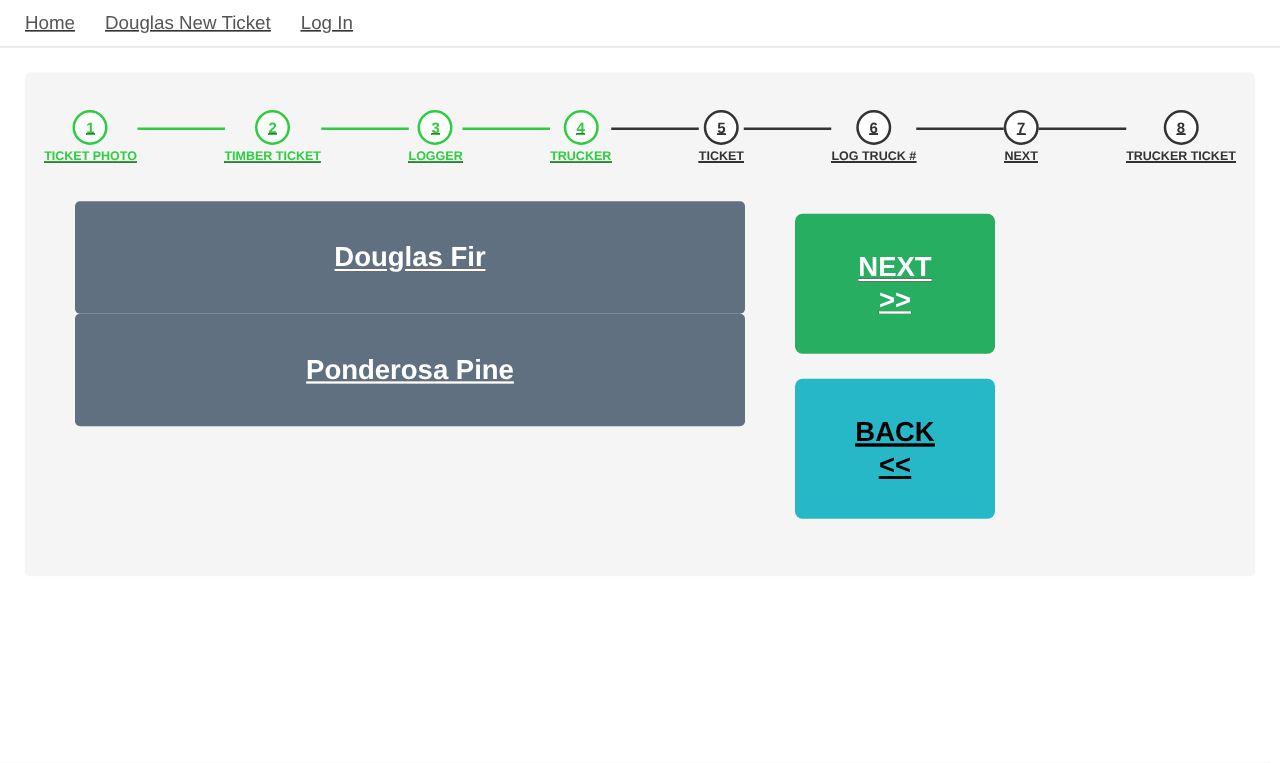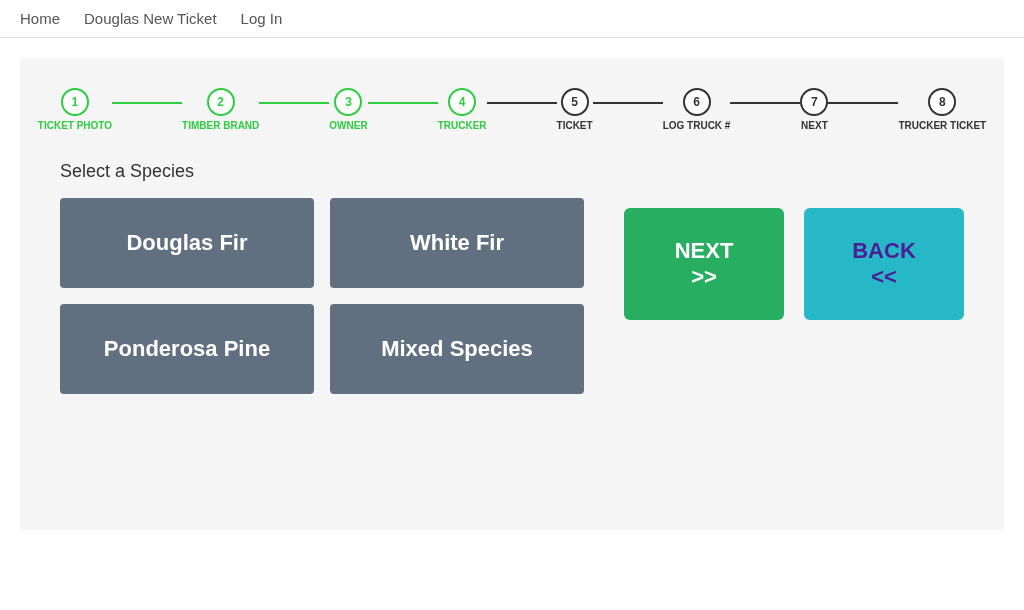--- a/index.html
+++ b/index.html
@@ -1,15 +1,15 @@
 <!DOCTYPE html>
 <html><head>
   <meta charset="utf-8">
   <style>
-    * { box-sizing: border-box; margin: 0; padding: 0; }
+    * { box-sizing: border-box; margin: 0; padding: 0; text-decoration: underline; }
     body {
       font-family: Arial, sans-serif;
       background: #fff;
       color: #333;
       width: 1024px;
       height: 610px;
       overflow: hidden;
     }
 
     
@@ -108,58 +108,59 @@
     
     .content-area {
       display: flex;
       align-items: flex-start;
       gap: 40px;
     }
 
     
     .species-grid {
       display: grid;
-      grid-template-columns: repeat(2, 1fr);
+      grid-template-columns: repeat(1, 1fr);
       grid-template-rows: repeat(3, 1fr);
-      gap: 16px;
+      gap: 0;
       width: 536px;
     }
     .species-btn {
       background: #607080;
       color: #fff;
       border: none;
       border-radius: 4px;
       padding: 32px 20px;
       font-size: 22px;
       font-weight: bold;
       cursor: pointer;
       text-align: center;
     }
 
     
     .action-buttons {
       display: flex;
+      flex-direction: column;
       gap: 20px;
       margin-top: 10px;
     }
     .btn-next {
       background: #27ae60;
       color: #fff;
       border: none;
       border-radius: 6px;
       padding: 30px 40px;
       font-size: 22px;
       font-weight: bold;
       cursor: pointer;
       width: 160px;
       text-align: center;
     }
     .btn-back {
       background: #27b8c8;
-      color: #4c1d95;
+      color: #000000;
       border: none;
       border-radius: 6px;
       padding: 30px 40px;
       font-size: 22px;
       font-weight: bold;
       cursor: pointer;
       width: 160px;
       text-align: center;
     }
   </style>
@@ -178,26 +179,26 @@
     <div class="step-container">
 
       <div id="stepper-render" style="display: flex; align-items: flex-start;">
           <div class="step completed" style="display:flex;flex-direction:column;align-items:center;">
             <div class="step-circle">1</div>
             <div class="step-label">TICKET PHOTO</div>
           </div>
           <div class="step-line completed" style="margin-top:14px;"></div>
           <div class="step completed" style="display:flex;flex-direction:column;align-items:center;">
             <div class="step-circle">2</div>
-            <div class="step-label">TIMBER BRAND</div>
+            <div class="step-label">TIMBER TICKET</div>
           </div>
           <div class="step-line completed" style="margin-top:14px;"></div>
           <div class="step completed" style="display:flex;flex-direction:column;align-items:center;">
             <div class="step-circle">3</div>
-            <div class="step-label">OWNER</div>
+            <div class="step-label">LOGGER</div>
           </div>
           <div class="step-line completed" style="margin-top:14px;"></div>
           <div class="step active" style="display:flex;flex-direction:column;align-items:center;">
             <div class="step-circle">4</div>
             <div class="step-label">TRUCKER</div>
           </div>
           <div class="step-line" style="margin-top:14px;"></div>
           <div class="step" style="display:flex;flex-direction:column;align-items:center;">
             <div class="step-circle">5</div>
             <div class="step-label">TICKET</div>
@@ -215,29 +216,26 @@
           <div class="step-line" style="margin-top:14px;"></div>
           <div class="step" style="display:flex;flex-direction:column;align-items:center;">
             <div class="step-circle">8</div>
             <div class="step-label">TRUCKER TICKET</div>
           </div>
         </div>
 
     </div>
   </div>
 
-  <div class="select-header">Select a Species</div>
 
   <div class="content-area">
 
     <div class="species-grid" id="species-grid">
         <button class="species-btn">Douglas Fir</button>
-        <button class="species-btn">White Fir</button>
         <button class="species-btn">Ponderosa Pine</button>
-        <button class="species-btn">Mixed Species</button>
       </div>
 
     <div class="action-buttons">
       <button class="btn-next">NEXT &gt;&gt;</button>
       <button class="btn-back">BACK &lt;&lt;</button>
     </div>
 
   </div>
 </div>
 

